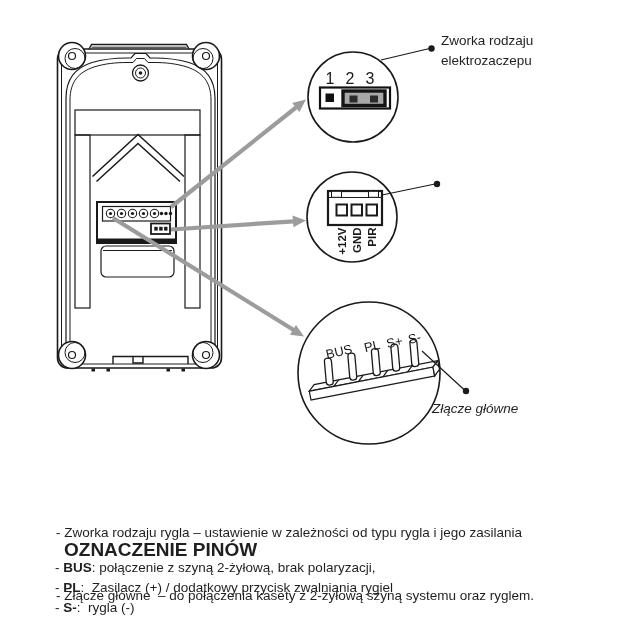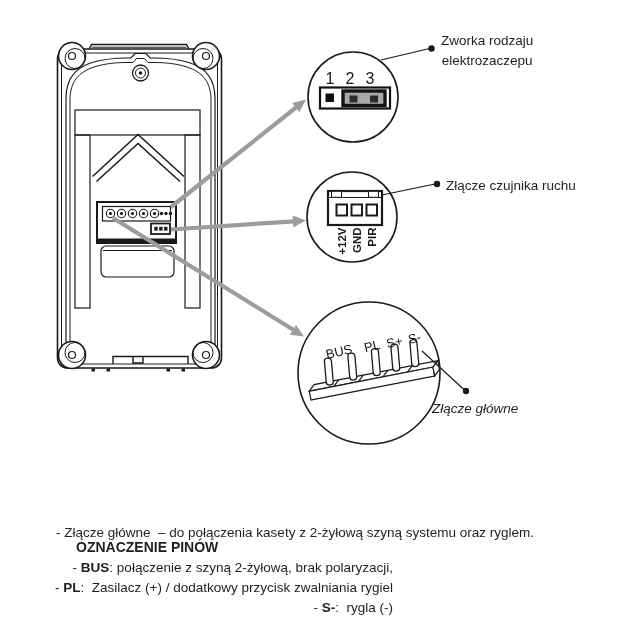--- a/index.html
+++ b/index.html
@@ -2,28 +2,28 @@
 <html><head>
 <meta charset="utf-8">
 <style>
   html,body{margin:0;padding:0;background:#fff;}
   .canvas{
     position:relative;width:617px;height:638px;background:#ffffff;overflow:hidden;
     font-family:"Liberation Sans","DejaVu Sans",sans-serif;color:#1f1f1f;
   }
   .canvas svg{position:absolute;left:0;top:0;}
   svg text{font-family:"Liberation Sans","DejaVu Sans",sans-serif;fill:#1a1a1a;}
-  .label{position:absolute;font-size:13.5px;line-height:20px;white-space:pre;color:#1f1f1f;text-align:center;}
+  .label{position:absolute;font-size:13.5px;line-height:20px;white-space:pre;color:#1f1f1f;}
   .jumper-label{left:441px;top:31px;}
   .pir-label{left:446px;top:176px;}
   .main-label{left:432px;top:399px;font-style:italic;}
   .notes{position:absolute;left:56px;top:480px;font-size:13.5px;line-height:21px;white-space:pre;}
-  .pin-title{position:absolute;left:76px;top:539px;font-size:14px;font-weight:bold;white-space:pre;}
+  .pin-title{position:absolute;left:64px;top:539px;font-size:19px;font-weight:bold;white-space:pre;}
   .pin-list{position:absolute;left:55px;top:558px;font-size:13.5px;line-height:20px;}
-  .pin-row{white-space:pre;text-align:right;}
+  .pin-row{white-space:pre;}
   .pin-row b{font-weight:bold;}
 </style>
 </head>
 <body>
 
 <div class="canvas">
 
   <svg width="617" height="638" viewBox="0 0 617 638">
 
     <g fill="none" stroke="#1a1a1a">
@@ -177,24 +177,24 @@
       <circle cx="431.5" cy="48.5" r="3.2" fill="#1a1a1a" stroke="none"></circle>
       <line x1="382" y1="195" x2="435" y2="184" stroke-width="1.2"></line>
       <circle cx="437" cy="184" r="3.2" fill="#1a1a1a" stroke="none"></circle>
       <line x1="422" y1="351" x2="465" y2="390.5" stroke-width="1.2"></line>
       <circle cx="466" cy="391" r="3.2" fill="#1a1a1a" stroke="none"></circle>
     </g>
   </svg>
 
   <div class="label jumper-label">Zworka rodzaju
 elektrozaczepu</div>
-  <div class="label pir-label">Złącze czujnika ruchu</div>
   <div class="label main-label">Złącze główne</div>
 
   <div class="notes">
+    <div>- Zworka rodzaju rygla – ustawienie w zależności od typu rygla i jego zasilania</div>
     <div>- Złącze główne  – do połączenia kasety z 2-żyłową szyną systemu oraz ryglem.</div>
   </div>
 
   <div class="pin-title">OZNACZENIE PINÓW</div>
 
   <div class="pin-list">
     <div class="pin-row"><span>- </span><b>BUS</b><span>: połączenie z szyną 2-żyłową, brak polaryzacji,</span></div>
     <div class="pin-row"><span>- </span><b>PL</b><span>:  Zasilacz (+) / dodatkowy przycisk zwalniania rygiel</span></div>
     <div class="pin-row"><span>- </span><b>S-</b><span>:  rygla (-)</span></div>
   </div>

